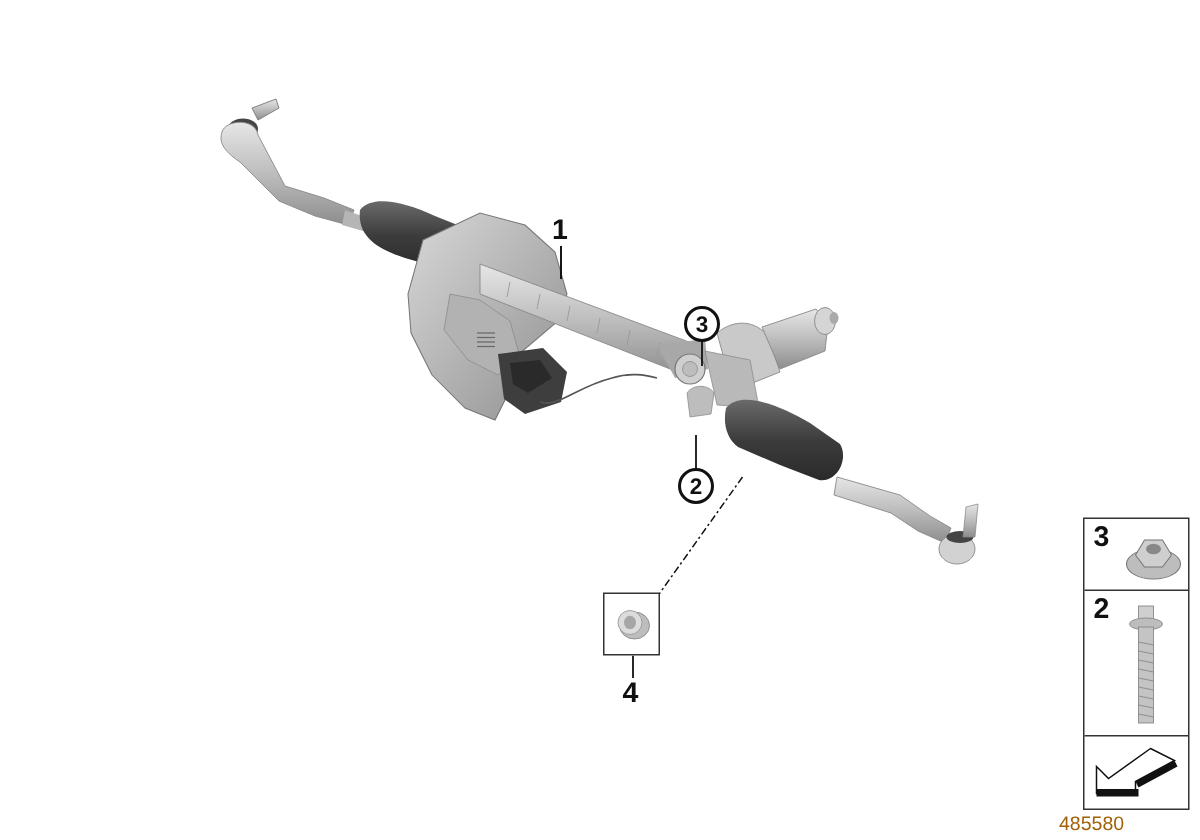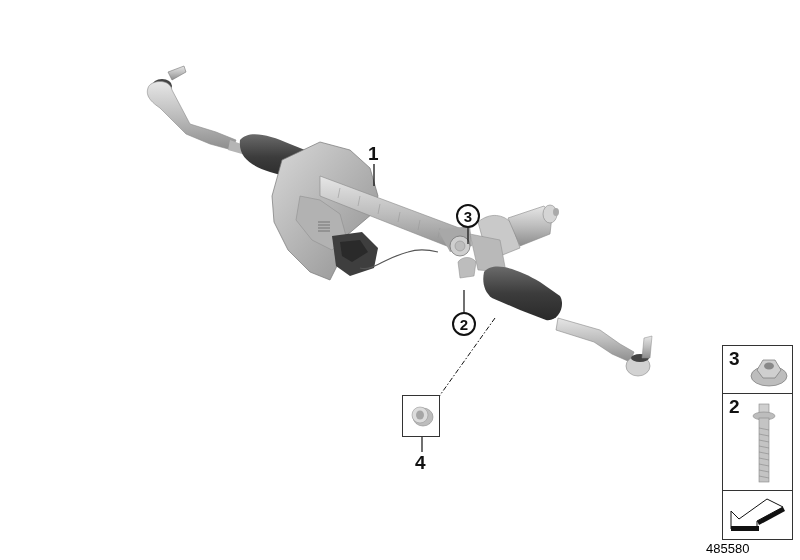--- a/index.html
+++ b/index.html
@@ -4,21 +4,21 @@
 <style>
   html,body{margin:0;padding:0;background:#ffffff;}
   body{width:800px;height:560px;position:relative;overflow:hidden;font-family:"Liberation Sans",sans-serif;}
   .abs{position:absolute;}
   .callout-num{position:absolute;font-weight:bold;font-size:19px;color:#111;line-height:1;}
   .circle-num{position:absolute;width:24px;height:24px;border:2px solid #111;border-radius:50%;background:#fff;
     display:flex;align-items:center;justify-content:center;font-weight:bold;font-size:15px;color:#111;box-sizing:border-box;}
   .legend{position:absolute;left:722px;top:345px;width:71px;height:195px;border:1px solid #333;box-sizing:border-box;background:#fff;}
   .legend-cell{position:absolute;left:0;width:69px;border-bottom:1px solid #333;box-sizing:border-box;}
   .legend-num{position:absolute;left:6px;top:2px;font-weight:bold;font-size:19px;color:#111;}
-  .ref{position:absolute;left:706px;top:541px;font-size:13px;color:#000000;}
+  .ref{position:absolute;left:706px;top:541px;font-size:13px;color:#a16207;}
   .partbox{position:absolute;left:402px;top:395px;width:38px;height:42px;border:1px solid #333;box-sizing:border-box;background:#fff;}
 </style>
 </head>
 <body>
 
 <svg class="abs" style="left:0;top:0" width="800" height="560" viewBox="0 0 800 560">
   <defs>
     <linearGradient id="boot" x1="0" y1="0" x2="0" y2="1">
       <stop offset="0" stop-color="#6a6a6a"></stop>
         <stop offset="0.5" stop-color="#3c3c3c"></stop>

